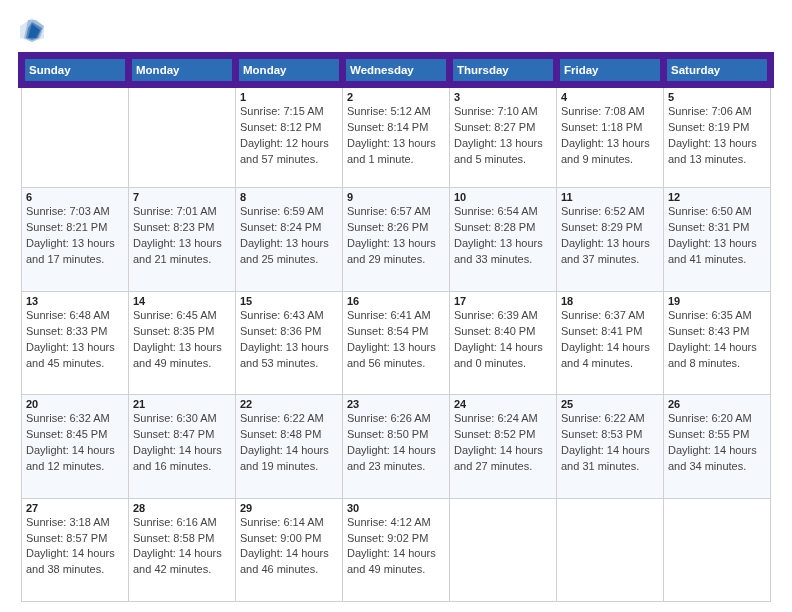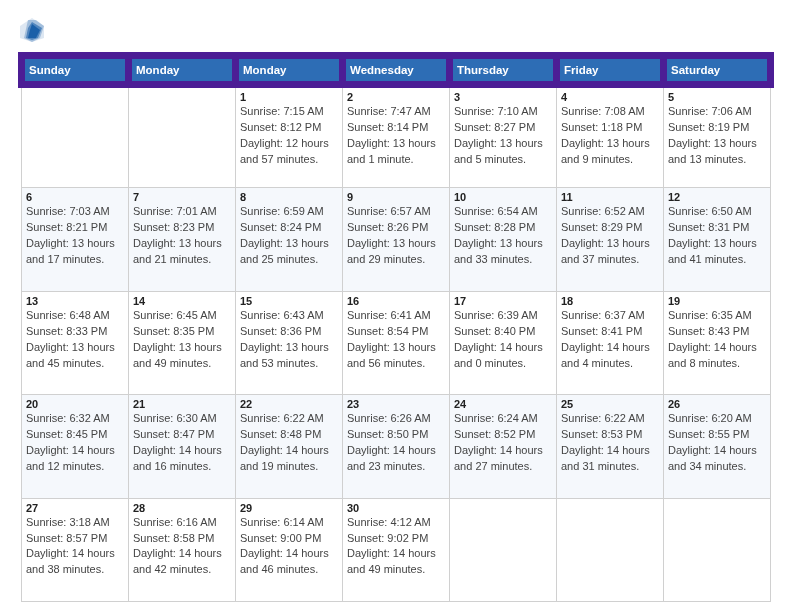--- a/index.html
+++ b/index.html
@@ -137,21 +137,21 @@
           <td class="empty"></td>
           <td class="empty"></td>
           <td>
             <span class="day-num">1</span>
             <div class="day-info">Sunrise: 7:15 AM
 Sunset: 8:12 PM
 Daylight: 12 hours and 57 minutes.</div>
           </td>
           <td>
             <span class="day-num">2</span>
-            <div class="day-info">Sunrise: 7:47 AM
+            <div class="day-info">Sunrise: 5:12 AM
 Sunset: 8:14 PM
 Daylight: 13 hours and 1 minute.</div>
           </td>
           <td>
             <span class="day-num">3</span>
             <div class="day-info">Sunrise: 7:10 AM
 Sunset: 8:27 PM
 Daylight: 13 hours and 5 minutes.</div>
           </td>
           <td>

